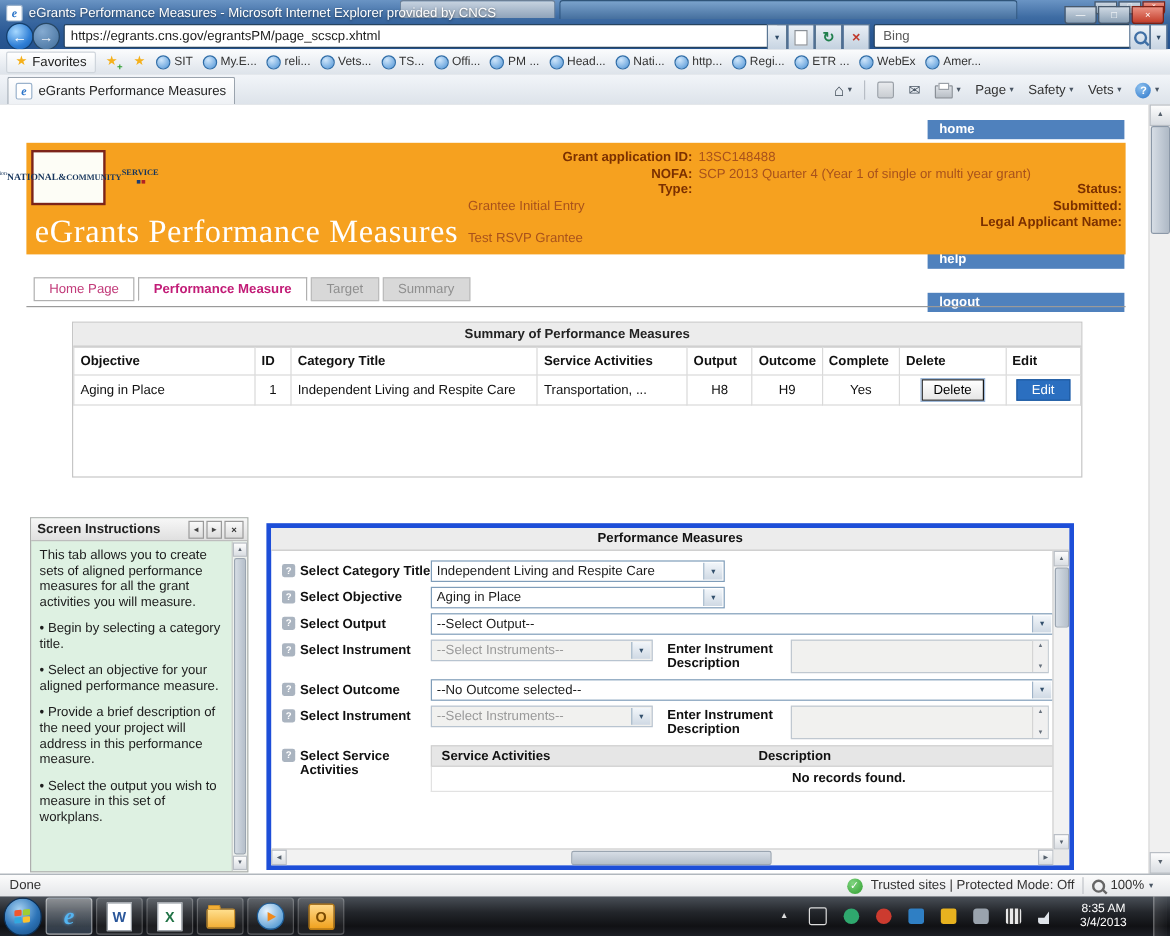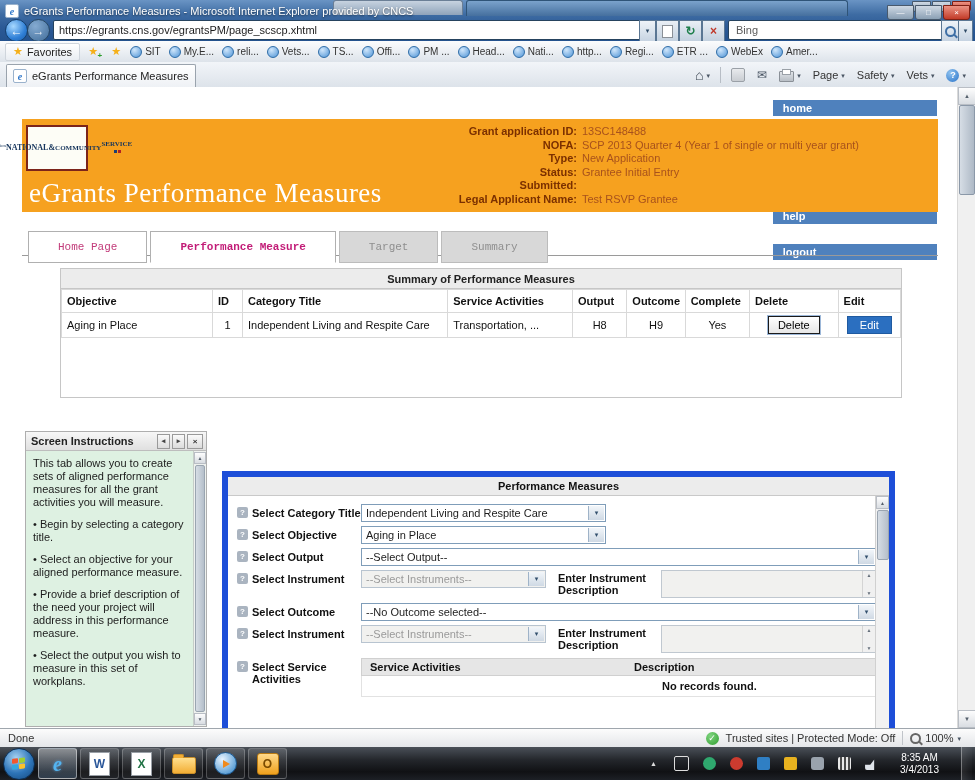--- a/index.html
+++ b/index.html
@@ -97,21 +97,21 @@
   .logo-flag i{width:3px;height:3px;display:inline-block;}
   .lf-b{background:#1c3e74;} .lf-r{background:#b22222;}
   .brand{position:absolute;left:7px;bottom:3px;font-family:"Liberation Serif",serif;font-size:27px;color:#fff;letter-spacing:.5px;white-space:nowrap;}
   .grantinfo{position:absolute;left:368px;top:6px;width:545px;display:grid;grid-template-columns:187px 1fr;column-gap:5px;row-gap:1px;
     font-size:11px;line-height:12.5px;}
   .glabel{text-align:right;font-weight:bold;color:#7b3000;}
   .gvalue{color:#a8521c;}
 
   
   .pagetabs{position:absolute;left:28px;top:231px;height:25px;display:flex;gap:3px;z-index:2;}
-  .ptab{display:flex;align-items:center;padding:0 29px;font-size:11px;border:1px solid #b0b0b0;background:#fff;height:32px;box-sizing:border-box;font-family:Liberation Mono, monospace;}
+  .ptab{display:flex;align-items:center;padding:0 12px;font-size:11px;border:1px solid #b0b0b0;background:#fff;height:20px;box-sizing:border-box;}
   .ptab.home{color:#c23b7a;}
   .ptab.active{color:#c21c77;font-weight:bold;border-bottom:1px solid #fff;}
   .ptab.disabled{background:#d8d8d8;color:#8f8f8f;border-color:#bcbcbc;}
   .tabline{position:absolute;left:22px;top:255px;width:916px;border-top:1px solid #9a9a9a;z-index:1;}
 
   
   .sumbox{position:absolute;left:60px;top:268px;width:842px;height:130px;border:1px solid #c6c6c6;background:#fff;box-sizing:border-box;}
   .sumtitle{height:19px;background:#ececec;border-bottom:1px solid #c6c6c6;display:flex;align-items:center;justify-content:center;
     font-size:11px;font-weight:bold;color:#222;}
   table.sumtable{width:100%;border-collapse:collapse;font-size:11px;table-layout:fixed;padding-left:11px;}
@@ -129,21 +129,21 @@
   .instr-nav{width:11px;height:13px;border:1px solid #9a9a9a;background:linear-gradient(#fafafa,#dcdcdc);font-size:7px;display:flex;align-items:center;justify-content:center;color:#444;}
   .instr-close{width:14px;height:13px;border:1px solid #9a9a9a;background:linear-gradient(#fafafa,#dcdcdc);font-size:8px;display:flex;align-items:center;justify-content:center;color:#333;}
   .instr-wrap{flex:1;display:flex;overflow:hidden;}
   .instr-body{flex:1;padding:6px 3px 4px 7px;font-size:11px;color:#1c1c1c;line-height:13px;}
   .instr-body p{margin:0 0 9px 0;}
   .instr-scroll{width:12px;flex:none;background:#eef1ee;border-left:1px solid #c6cdc8;display:flex;flex-direction:column;align-items:center;justify-content:space-between;padding:1px 0;}
   .iscr-btn{width:10px;height:10px;background:linear-gradient(#fdfdfd,#d9dde2);border:1px solid #b9bec5;display:flex;align-items:center;justify-content:center;font-size:5px;color:#55606c;}
   .iscr-thumb{width:8px;flex:1;margin:1px 0;background:linear-gradient(90deg,#d6dde5,#b5bfca);border:1px solid #9aa5b1;border-radius:2px;}
 
   
-  .pmform{position:absolute;left:222px;top:436px;width:673px;height:289px;border:6px solid #1d4ed8;background:#fff;box-sizing:border-box;margin-top:35px;}
+  .pmform{position:absolute;left:222px;top:436px;width:673px;height:289px;border:4px solid #1d4ed8;background:#fff;box-sizing:border-box;}
   .pm-head{height:18px;background:#ececec;border-bottom:1px solid #c9c9c9;display:flex;align-items:center;justify-content:center;
     font-weight:bold;font-size:11px;color:#111;}
   .pm-content{position:absolute;top:19px;left:0;right:13px;bottom:13px;overflow:hidden;padding:8px 0 0 9px;}
   .frow{display:flex;align-items:flex-start;margin-bottom:4px;}
   .flabel{width:124px;flex:none;display:flex;gap:4px;font-size:11px;font-weight:bold;color:#111;padding-top:3px;line-height:12px;}
   .qico{width:11px;height:11px;flex:none;background:#aab4c0;color:#fff;font-size:8px;font-weight:bold;display:flex;align-items:center;justify-content:center;border-radius:2px;margin-top:0;}
   .qico.hidden{visibility:hidden;}
   .sel{height:18px;border:1px solid #7f9db9;background:#fff;display:flex;align-items:center;font-size:11px;color:#1c1c1c;
     position:relative;padding:0 18px 0 4px;box-sizing:border-box;white-space:nowrap;overflow:hidden;}
   .sel .sarrow{position:absolute;right:1px;top:1px;bottom:1px;width:15px;background:linear-gradient(#f2f6fa,#cfd9e4);border-left:1px solid #9fb3c8;
@@ -393,21 +393,20 @@
             </span></span>
       </div>
     </div>
     <div class="brand">eGrants Performance Measures</div>
     <div class="grantinfo">
       <span class="glabel">Grant application ID:</span>
       <span class="gvalue">13SC148488</span>
       <span class="glabel">NOFA:</span>
       <span class="gvalue">SCP 2013 Quarter 4 (Year 1 of single or multi year grant)</span>
       <span class="glabel">Type:</span>
-      <span class="gvalue">New Application</span>
       <span class="glabel">Status:</span>
       <span class="gvalue">Grantee Initial Entry</span>
       <span class="glabel">Submitted:</span>
       <span class="gvalue"></span>
       <span class="glabel">Legal Applicant Name:</span>
       <span class="gvalue">Test RSVP Grantee</span>
     </div>
   </div>
 
   <div class="tabline"></div>

